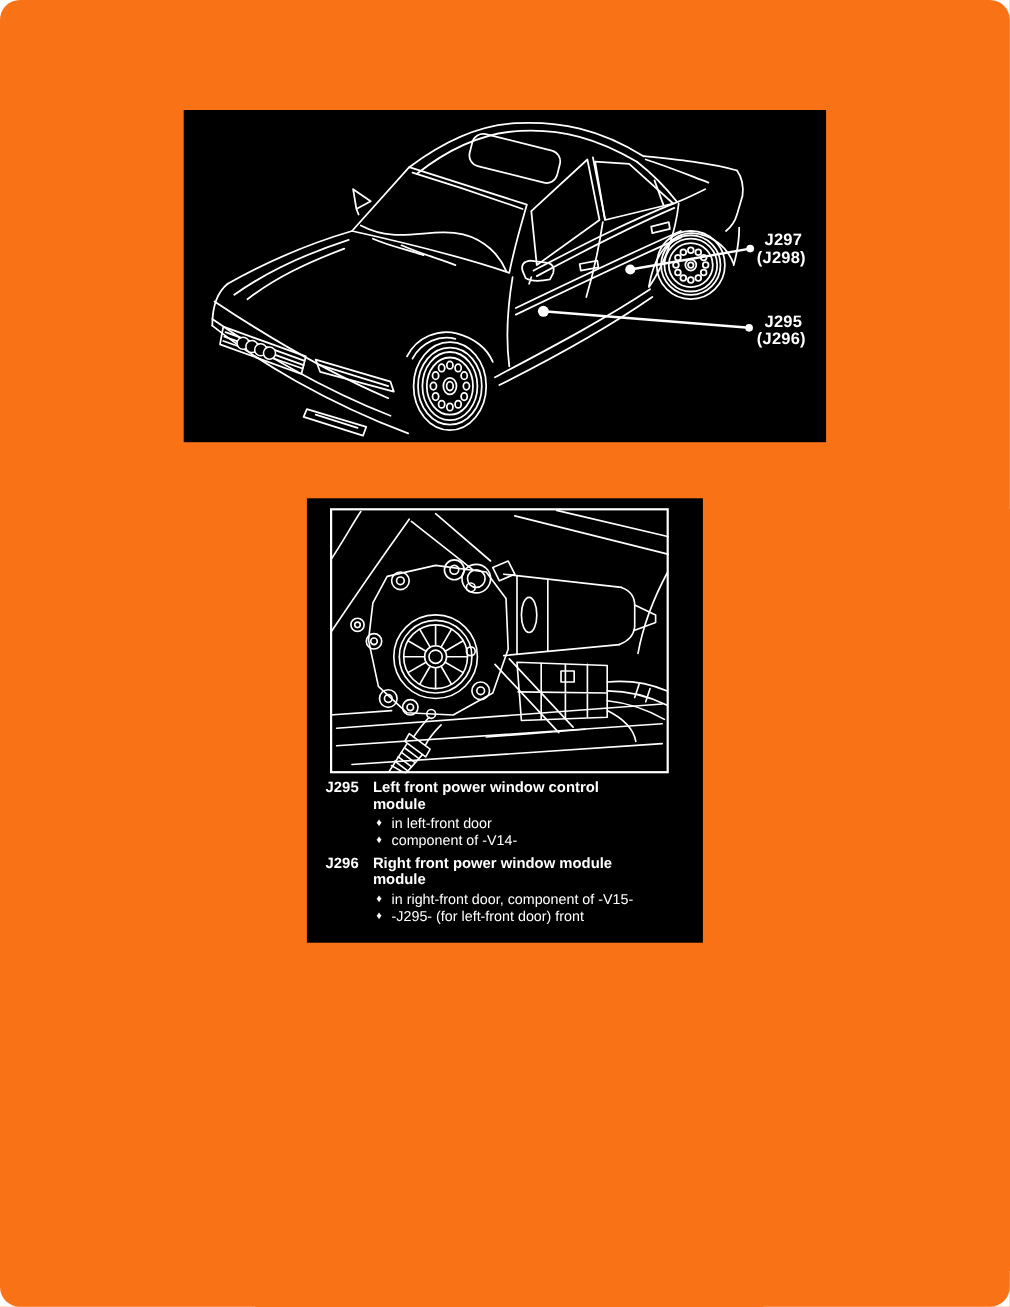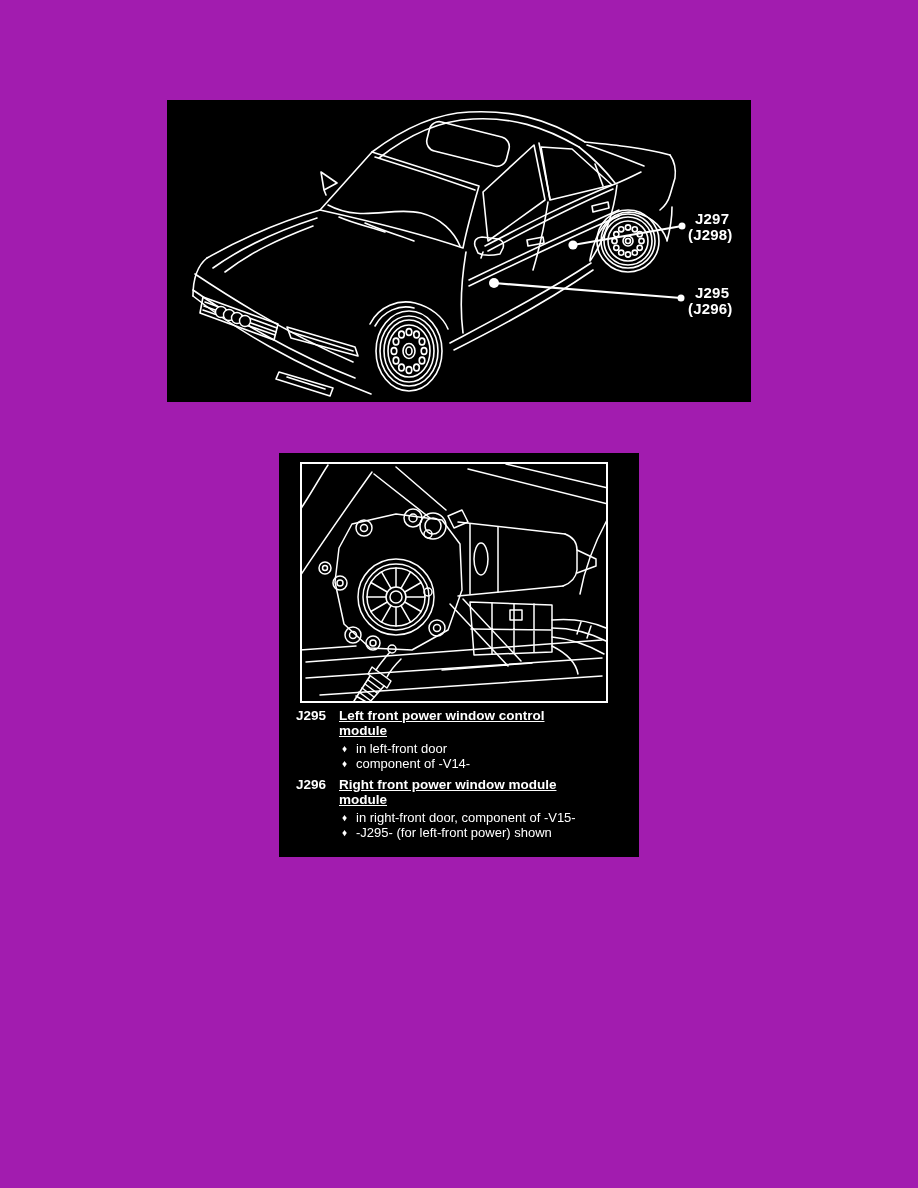--- a/index.html
+++ b/index.html
@@ -3,21 +3,21 @@
 <meta charset="utf-8">
 <style>
   html, body { margin: 0; padding: 0; }
   body {
     width: 918px; height: 1188px;
     background: #ffffff;
     position: relative;
     overflow: hidden;
     font-family: "Liberation Sans", "DejaVu Sans", sans-serif;
   }
-  .page { position: absolute; inset: 0; background: #a21caf; }
+  .page { position: absolute; inset: 0; background: #f97316; border-radius: 18px; }
 
   
   .panel { position: absolute; background: #000000; }
   .panel-top { left: 167px; top: 100px; width: 584px; height: 302px; }
   .panel-top svg { position: absolute; left: 0; top: 0; }
 
   .callout {
     position: absolute;
     color: #ffffff;
     font-weight: 700;
@@ -46,21 +46,21 @@
     color: #ffffff;
   }
   .legend-item { padding-left: 17px; margin-bottom: 6px; }
   .legend-head { display: flex; align-items: flex-start; }
   .legend-code {
     flex: none; width: 43px;
     font-weight: 700; font-size: 13.5px; line-height: 15px;
   }
   .legend-title {
     width: 236px;
-    font-weight: 700; font-size: 13.5px; line-height: 15px; text-decoration: underline;
+    font-weight: 700; font-size: 13.5px; line-height: 15px;
   }
   .bullets { margin-top: 3px; }
   .bullet {
     display: flex; gap: 5px; padding-left: 46px;
     font-size: 13px; line-height: 15px; font-weight: 400;
   }
   .bullet .glyph { flex: none; font-size: 10px; line-height: 15px; width: 9px; }
 </style>
 </head>
 <body>
@@ -302,19 +302,19 @@
           <span class="legend-code">J296</span>
           <span class="legend-title">Right front power window module module</span>
         </div>
         <div class="bullets">
           <div class="bullet">
             <span class="glyph">♦</span>
             <span>in right-front door, component of -V15-</span>
           </div>
           <div class="bullet">
             <span class="glyph">♦</span>
-            <span>-J295- (for left-front power) shown</span>
+            <span>-J295- (for left-front door) front</span>
           </div>
         </div>
       </div>
     </div>
   </section>
 </div>
 
 </body></html>

